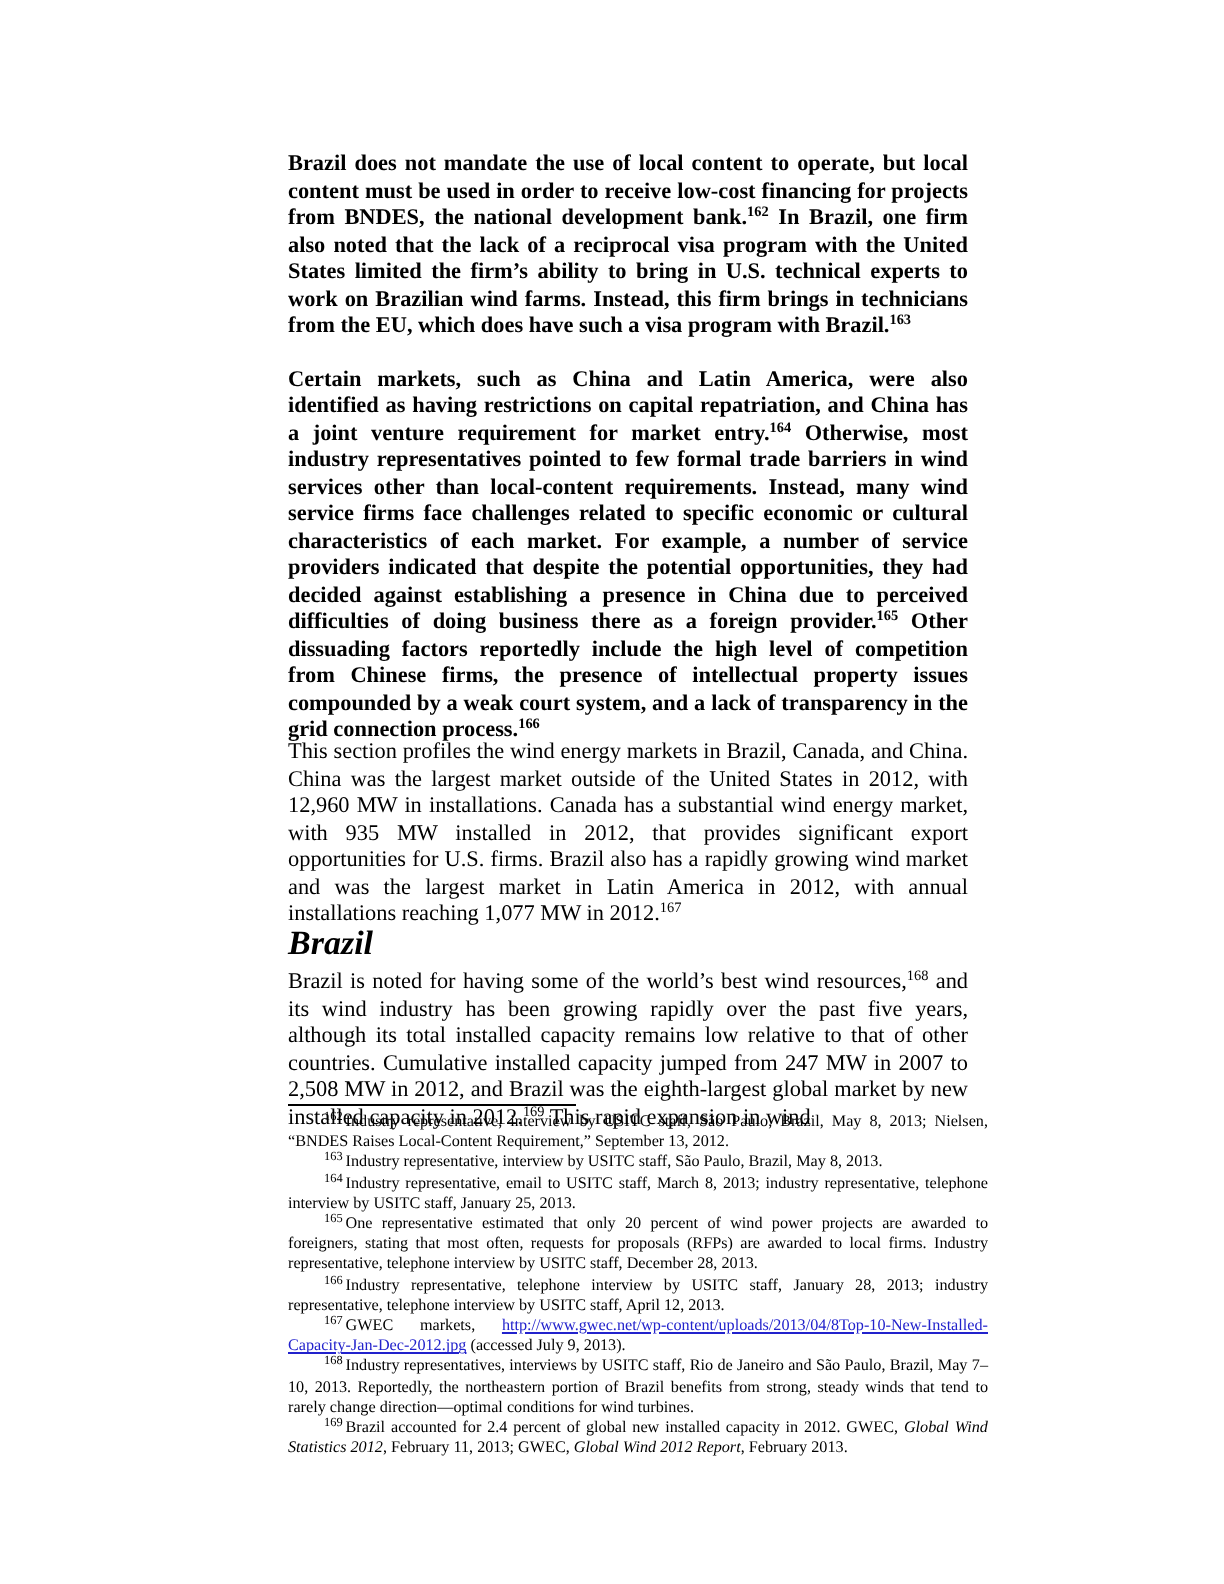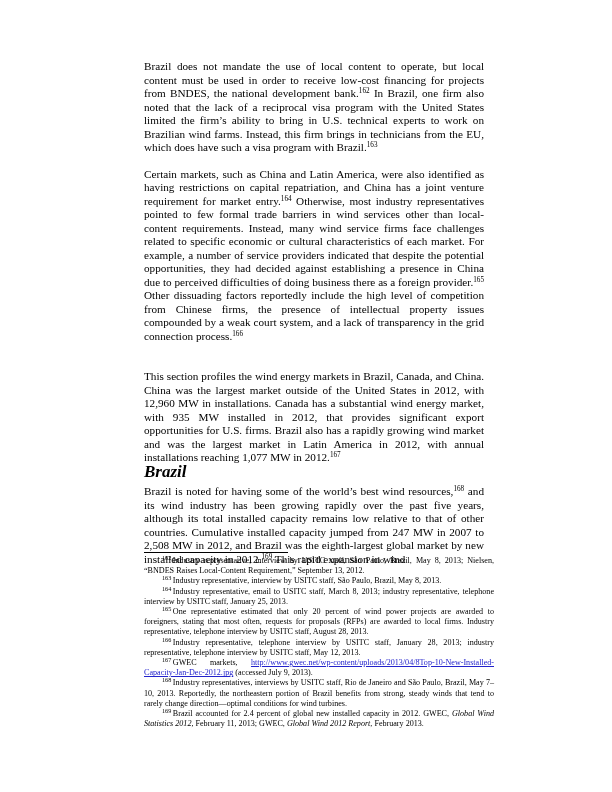--- a/index.html
+++ b/index.html
@@ -18,22 +18,23 @@
     position: relative;
     width: 612px;
     height: 792px;
     box-sizing: border-box;
   }
 
   
   .body-col {
     position: absolute;
     left: 144px;
-    top: 60px;
+    top: 76px;
     width: 340px;
+    font-weight: bold;
   }
   p.para {
     margin: 0 0 13px 0;
     font-size: 11.2px;
     line-height: 13.5px;
     text-align: justify;
     text-justify: inter-word;
     hyphens: none;
   }
   p.para:last-child { margin-bottom: 0; }
@@ -162,23 +163,23 @@
 
   <div class="footnotes">
     <div class="fn-rule"></div>
 
     <p class="fn-item"><sup>162</sup><span>Industry representative, interview by USITC staff, São Paulo, Brazil, May 8, 2013; Nielsen, “BNDES Raises Local-Content Requirement,” September 13, 2012.</span></p>
 
     <p class="fn-item"><sup>163</sup><span>Industry representative, interview by USITC staff, São Paulo, Brazil, May 8, 2013.</span></p>
 
     <p class="fn-item"><sup>164</sup><span>Industry representative, email to USITC staff, March 8, 2013; industry representative, telephone interview by USITC staff, January 25, 2013.</span></p>
 
-    <p class="fn-item"><sup>165</sup><span>One representative estimated that only 20 percent of wind power projects are awarded to foreigners, stating that most often, requests for proposals (RFPs) are awarded to local firms. Industry representative, telephone interview by USITC staff, August 28, 2013.</span></p>
+    <p class="fn-item"><sup>165</sup><span>One representative estimated that only 20 percent of wind power projects are awarded to foreigners, stating that most often, requests for proposals (RFPs) are awarded to local firms. Industry representative, telephone interview by USITC staff, December 28, 2013.</span></p>
 
-    <p class="fn-item"><sup>166</sup><span>Industry representative, telephone interview by USITC staff, January 28, 2013; industry representative, telephone interview by USITC staff, May 12, 2013.</span></p>
+    <p class="fn-item"><sup>166</sup><span>Industry representative, telephone interview by USITC staff, January 28, 2013; industry representative, telephone interview by USITC staff, April 12, 2013.</span></p>
 
     <p class="fn-item"><sup>167</sup><span>GWEC markets, </span><a class="fn-link" href="#">http://www.gwec.net/wp-content/uploads/2013/04/8Top-10-New-Installed-Capacity-Jan-Dec-2012.jpg</a><span> (accessed July 9, 2013).</span></p>
 
     <p class="fn-item"><sup>168</sup><span>Industry representatives, interviews by USITC staff, Rio de Janeiro and São Paulo, Brazil, May 7–10, 2013. Reportedly, the northeastern portion of Brazil benefits from strong, steady winds that tend to rarely change direction—optimal conditions for wind turbines.</span></p>
 
     <p class="fn-item"><sup>169</sup><span>Brazil accounted for 2.4 percent of global new installed capacity in 2012. GWEC, </span><i>Global Wind Statistics 2012</i><span>, February 11, 2013; GWEC, </span><i>Global Wind 2012 Report</i><span>, February 2013.</span></p>
   </div>
 
 
 </div>

